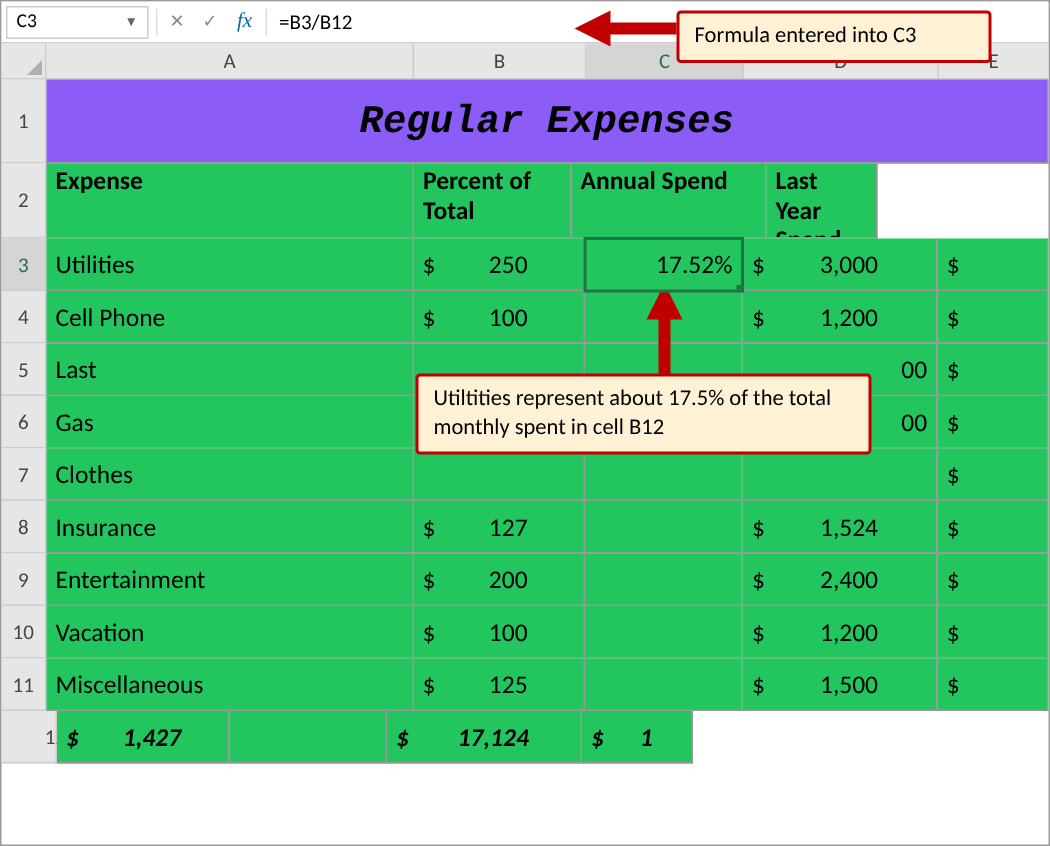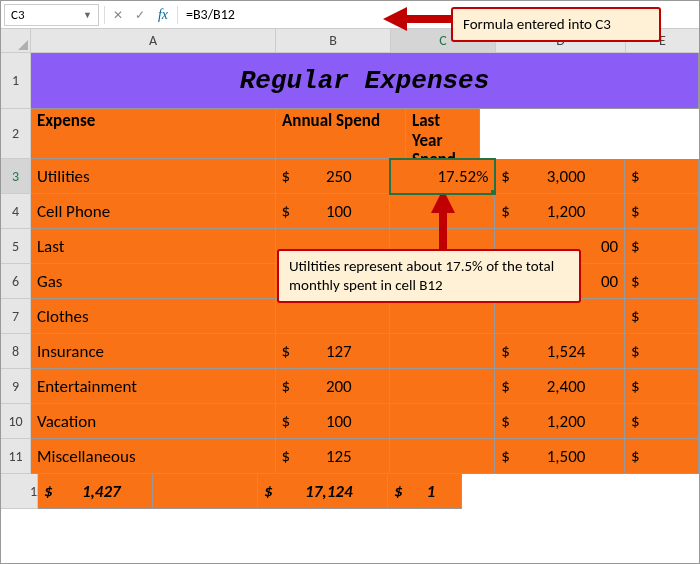--- a/index.html
+++ b/index.html
@@ -129,21 +129,21 @@
     align-items: center;
     justify-content: center;
   }
   .row-h.active { background: #d5d5d5; color: #217346; }
   .cell {
     border-right: 1px solid #999;
     border-bottom: 1px solid #999;
     padding: 0 6px;
     display: flex;
     align-items: center;
-    background: #f97316;
+    background: #22c55e;
     font-size: 17px;
     overflow: hidden;
     white-space: nowrap;
   }
   .title-cell {
     font-weight: bold;
     font-style: italic;
     font-size: 26px;
     justify-content: center;
     background: #8b5cf6;
@@ -241,20 +241,21 @@
 </div>
 
 <div class="grid-wrap" id="grid">
     <div class="row">
       <div class="row-h" style="height: 56px;">1</div>
       <div class="cell title-cell" style="width: 669px; height: 56px;">Regular Expenses</div>
     </div>
     <div class="row">
       <div class="row-h" style="height: 50px;">2</div>
       <div class="cell hdr-cell" style="width: 245px; height: 50px;">Expense</div>
+      <div class="cell hdr-cell" style="width: 105px; height: 50px;">Percent of Total</div>
       <div class="cell hdr-cell" style="width: 130px; height: 50px;">Annual Spend</div>
       <div class="cell hdr-cell" style="width: 74px; height: 50px;">Last Year Spend</div>
     </div>
     <div class="row">
       <div class="row-h active" style="height: 35px;">3</div>
       <div class="cell " style="width: 245px; height: 35px;">Utilities</div>
       <div class="cell money " style="width: 115px; height: 35px;">
         <span class="sym">$</span>
         <span class="num">250</span>
       </div>

